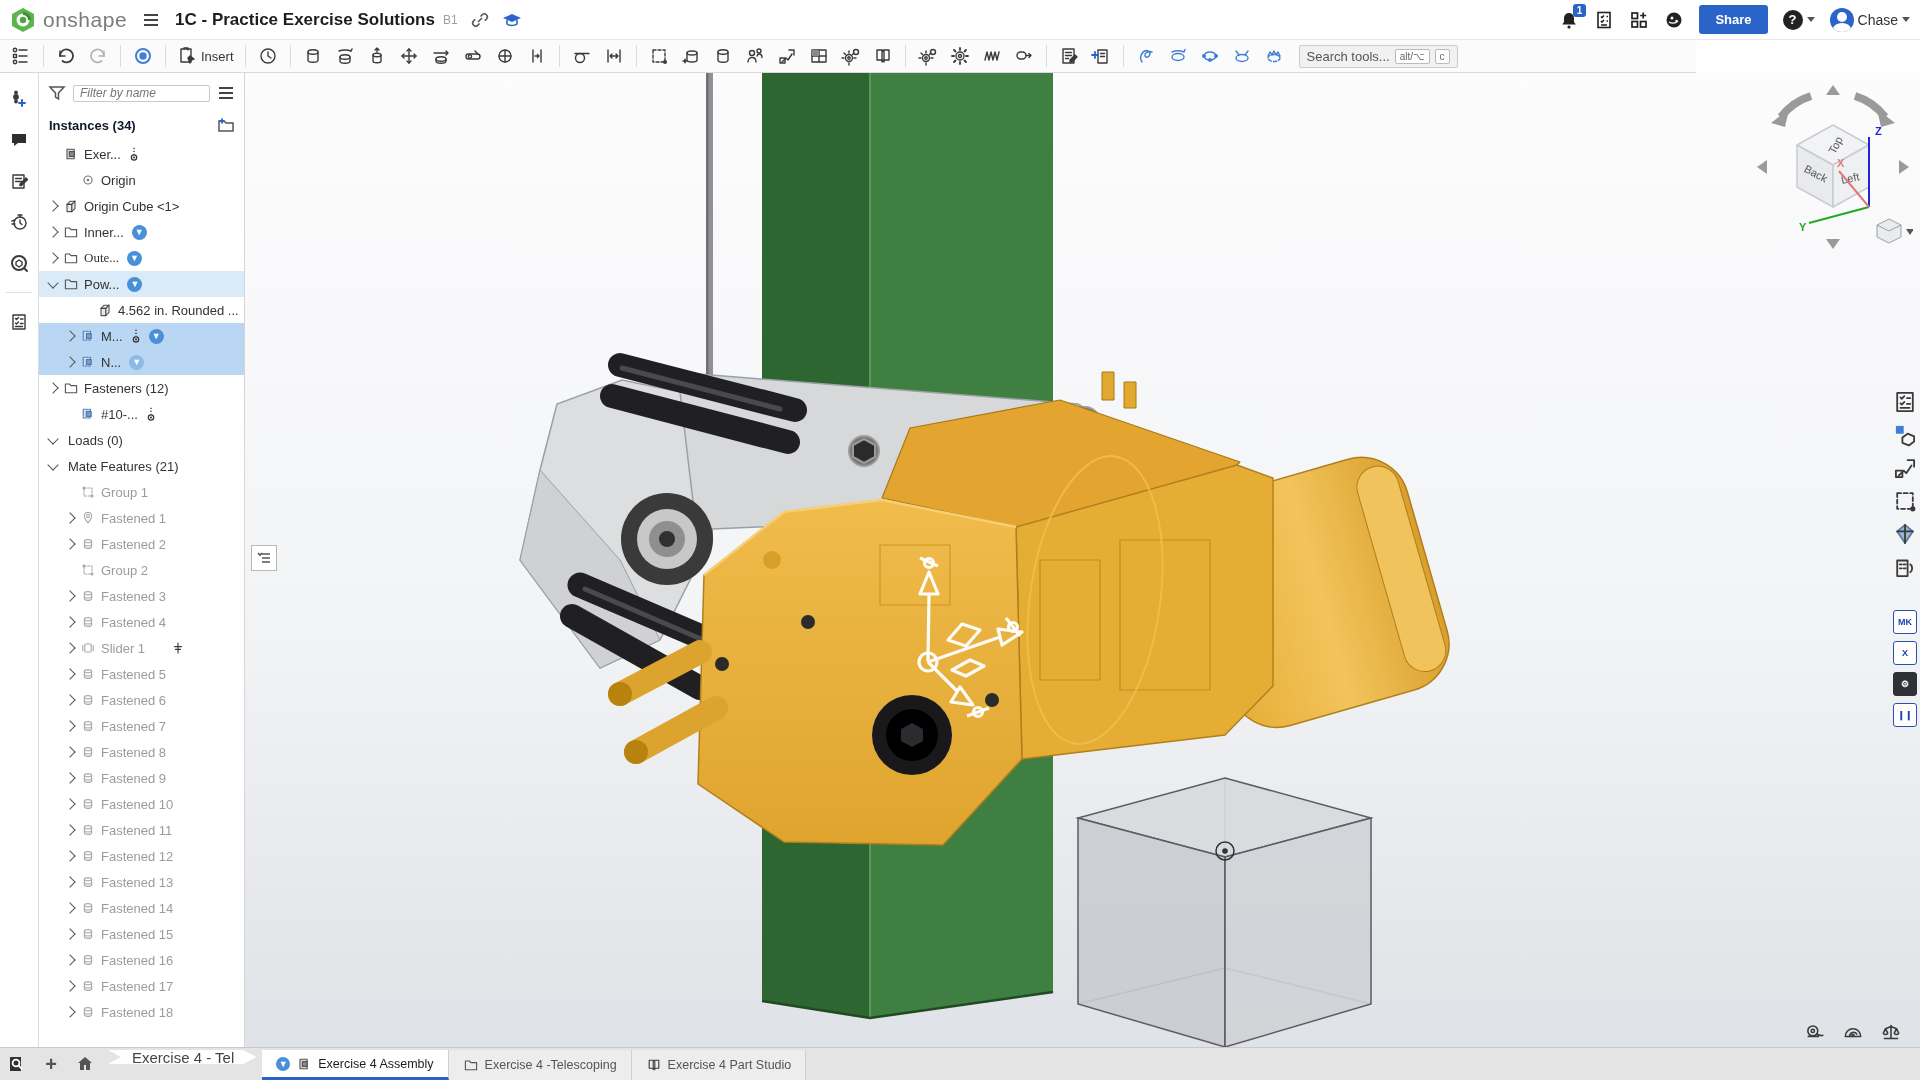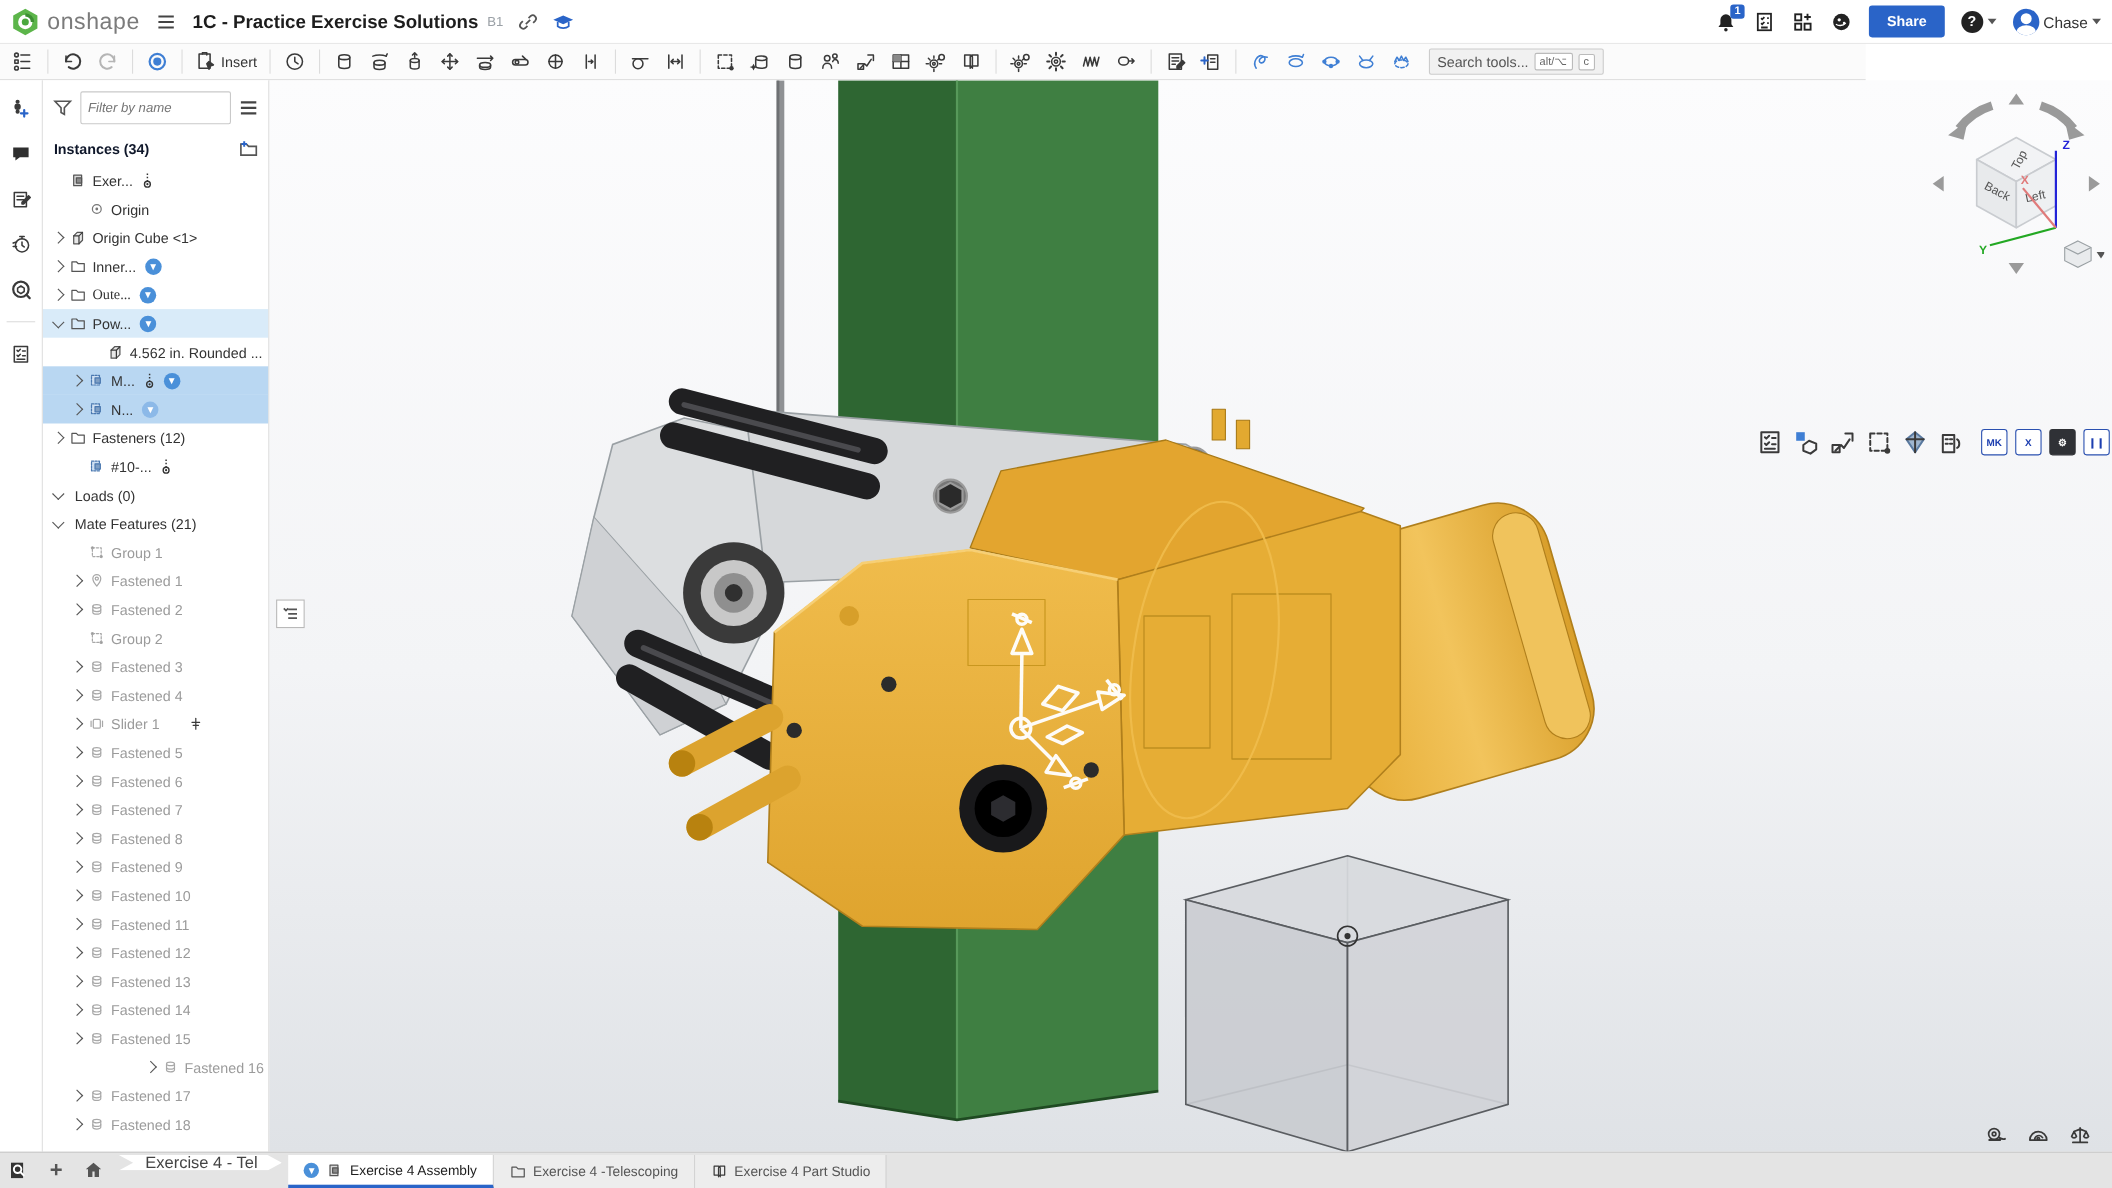--- a/index.html
+++ b/index.html
@@ -52,21 +52,21 @@
   .key-badge{font-size:10px;color:#666;background:#fff;border:1px solid #bbb;border-radius:2px;padding:1px 4px}
   
   #leftstrip{position:absolute;left:0;top:73px;width:39px;bottom:33px;background:#fff;
     border-right:1px solid #ddd;display:flex;flex-direction:column;align-items:center;padding-top:14px;gap:17px}
   .ls-btn{width:24px;height:24px;display:flex;align-items:center;justify-content:center;cursor:pointer}
   .ls-div{width:26px;height:1px;background:#ddd}
   
   #sidebar{position:absolute;left:39px;top:73px;width:206px;bottom:33px;background:#fff;
     border-right:1px solid #d5d5d5;overflow:hidden;font-size:13px}
   #sidebar-top{display:flex;align-items:center;gap:6px;padding:10px 8px 8px 8px}
-  #filter-input{flex:1;height:30px;border:1px solid #c9c9c9;border-radius:2px;
+  #filter-input{flex:1;height:17px;border:1px solid #c9c9c9;border-radius:2px;
     font-size:12px;font-style:italic;padding:0 6px;color:#333;min-width:0}
   #instances-row{display:flex;align-items:center;padding:4px 8px 6px 10px;font-weight:bold;color:#0f172a}
   #instances-row .grow{flex:1}
   .tree-row{display:flex;align-items:center;height:26px;padding-right:4px;cursor:pointer;white-space:nowrap}
   .tree-row.sel{background:var(--sel)}
   .tree-row.hov{background:var(--hover-row)}
   .tree-row.muted{color:#9b9b9b}
   .tree-row.muted .tico svg *{stroke:#a8a8a8}
   .tree-label{overflow:hidden;text-overflow:ellipsis;margin-left:5px}
   .chev{width:8px;height:8px;border-right:1.6px solid #555;border-bottom:1.6px solid #555;
@@ -81,21 +81,21 @@
     display:flex;align-items:center;justify-content:center;font-size:9px}
   .dl-circle.light{background:#8cb9e8}
   .tree-section{display:flex;align-items:center;height:26px;color:#333}
   
   #canvas{position:absolute;left:245px;top:73px;right:0;bottom:33px;
     background:linear-gradient(#fcfcfd 0%,#f3f4f6 55%,#dfe2e6 100%);overflow:hidden}
   #scene{position:absolute;left:0;top:0}
   #flyout-btn{position:absolute;left:6px;top:472px;width:26px;height:26px;background:#fff;
     border:1px solid #b9b9b9;display:flex;align-items:center;justify-content:center;cursor:pointer}
   #viewcube{position:absolute;right:7px;top:10px;width:160px;height:168px;cursor:pointer}
-  #right-rail{position:absolute;right:2px;top:316px;display:flex;flex-direction:row;gap:7px;align-items:center}
+  #right-rail{position:absolute;right:2px;top:316px;display:flex;flex-direction:column;gap:7px;align-items:center}
   .rr-btn{width:26px;height:26px;border:none;background:transparent;display:flex;
     align-items:center;justify-content:center;cursor:pointer;font-size:10px;font-weight:bold}
   .rr-app{width:24px;height:24px;border-radius:3px;display:flex;align-items:center;justify-content:center;
     font-size:9px;font-weight:bold;border:1px solid #2a50b0;color:#1d3fb0;background:#fff}
   .rr-gap{height:16px}
   #measure-tools{position:absolute;right:18px;bottom:4px;display:flex;gap:16px;align-items:center}
   .mt-btn{border:none;background:transparent;cursor:pointer}
   
   #tabbar{position:absolute;left:0;bottom:0;width:1920px;height:33px;background:#e4e4e4;
     border-top:1px solid #c9c9c9;display:flex;align-items:stretch}
@@ -848,21 +848,21 @@
         <span class="chev r"></span>
         <span class="tico">
           <svg viewBox="0 0 20 20" fill="none" stroke="#3a3a3a" stroke-width="1.4" stroke-linecap="round" stroke-linejoin="round">
             <ellipse cx="10" cy="6.5" rx="4.5" ry="2"></ellipse>
             <path d="M5.5 6.5v7a4.5 2 0 0 0 9 0v-7"></path>
             <path d="M5.5 10.5a4.5 2 0 0 0 9 0"></path>
           </svg>
         </span>
         <span class="tree-label">Fastened 15</span>
       </div>
-      <div class="tree-row muted" style="padding-left: 27px; justify-content: flex-end;">
+      <div class="tree-row muted" style="padding-left: 27px;">
         <span class="chev r"></span>
         <span class="tico">
           <svg viewBox="0 0 20 20" fill="none" stroke="#3a3a3a" stroke-width="1.4" stroke-linecap="round" stroke-linejoin="round">
             <ellipse cx="10" cy="6.5" rx="4.5" ry="2"></ellipse>
             <path d="M5.5 6.5v7a4.5 2 0 0 0 9 0v-7"></path>
             <path d="M5.5 10.5a4.5 2 0 0 0 9 0"></path>
           </svg>
         </span>
         <span class="tree-label">Fastened 16</span>
       </div>

